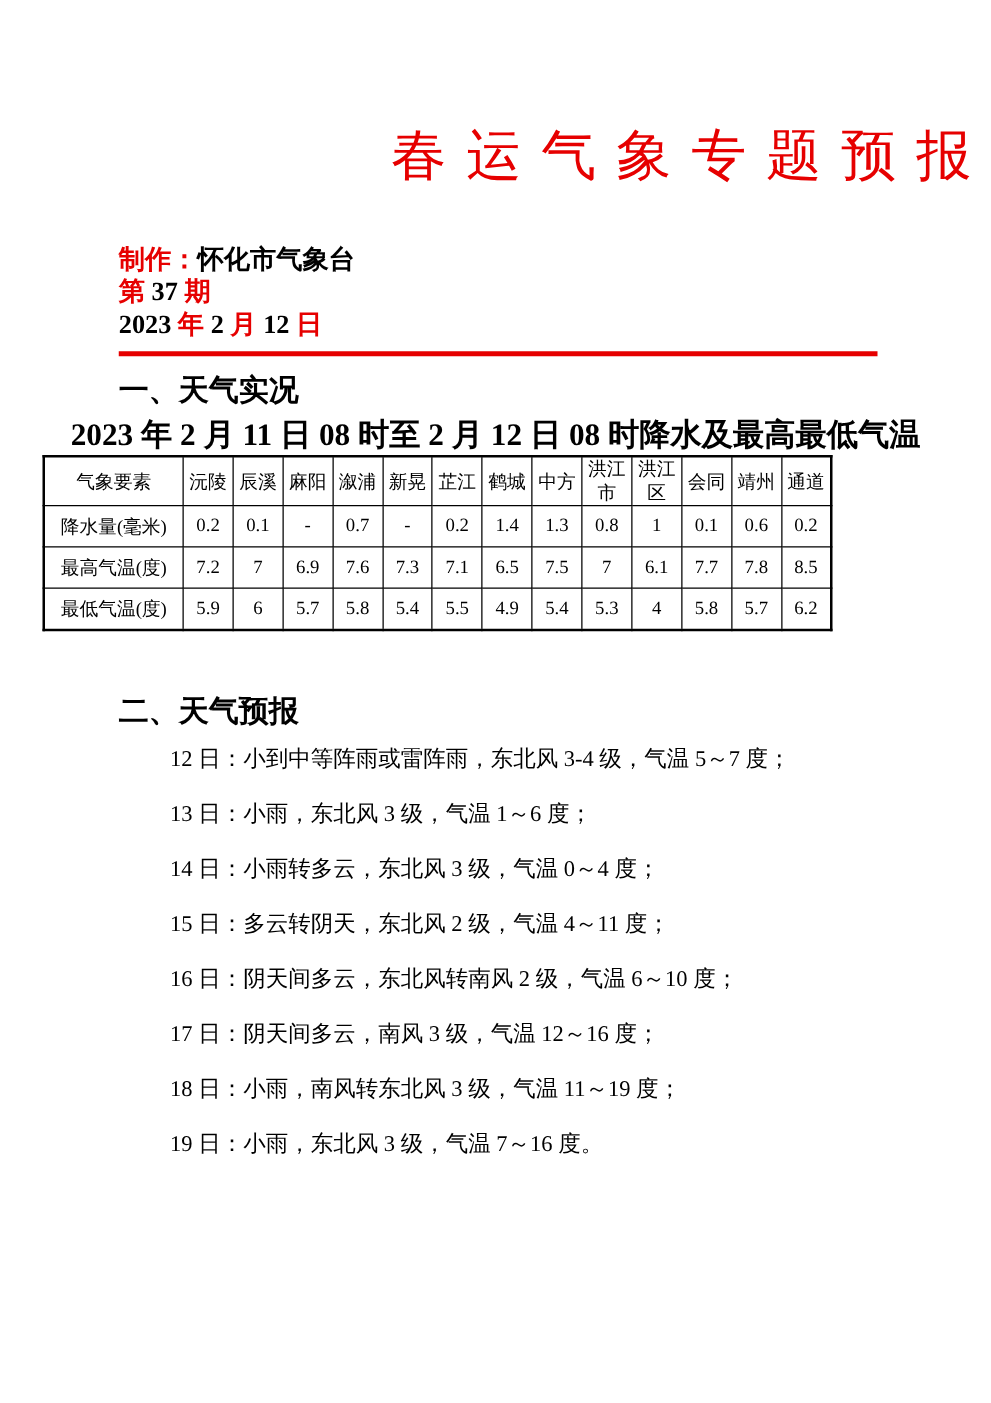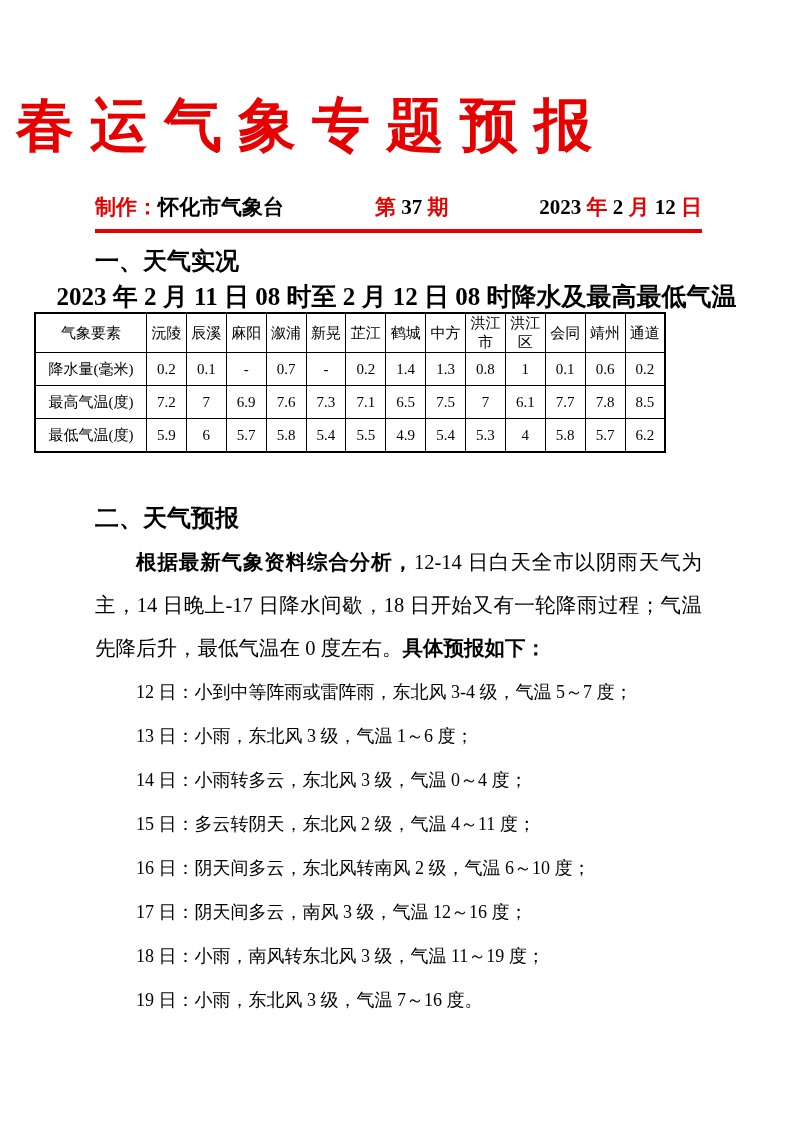--- a/index.html
+++ b/index.html
@@ -3,29 +3,29 @@
 <meta charset="utf-8">
 <style>
   html,body{margin:0;padding:0;background:#888;}
   .page{
     width:793px;height:1122px;margin:0 auto;background:#ffffff;
     position:relative;overflow:hidden;color:#000;
     font-family:"Liberation Serif","DejaVu Serif",serif;
   }
   
   .doc-title{
-    margin:76px 0 0 0;text-align:left;
-    color:#e60000;font-size:58px;font-weight:bold;
+    margin:76px 0 0 0;text-align:right;
+    color:#e60000;font-size:44px;font-weight:normal;
     letter-spacing:16px;text-indent:16px;line-height:98px;
     font-family:"DejaVu Serif","Liberation Serif",serif;
   }
   .meta-row{
     display:flex;justify-content:space-between;align-items:baseline;
     margin:20px 91px 0 95px;
-    font-size:21px;font-weight:bold;line-height:26px;white-space:nowrap;
+    font-size:21px;font-weight:bold;line-height:26px;white-space:nowrap;flex-direction:column;
   }
   .meta-row .red{color:#e60000;}
   .red-rule{height:4px;background:#e60000;margin:9px 91px 0 95px;}
   
   .sec-heading{
     margin:13px 0 0 95px;font-size:24px;font-weight:bold;line-height:30px;
   }
   .sec-heading-2{margin-top:50px;}
   
   .table-title{
@@ -143,21 +143,20 @@
         <td>4</td>
         <td>5.8</td>
         <td>5.7</td>
         <td>6.2</td>
       </tr>
     </tbody>
   </table>
 
   <div class="sec-heading sec-heading-2">二、天气预报</div>
 
-  <p class="intro"><b>根据最新气象资料综合分析，</b><span>12-14 日白天全市以阴雨天气为主，14 日晚上-17 日降水间歇，18 日开始又有一轮降雨过程；气温先降后升，最低气温在 0 度左右。</span><b>具体预报如下：</b></p>
 
   <p class="daily-item">12 日：小到中等阵雨或雷阵雨，东北风 3-4 级，气温 5～7 度；</p>
   <p class="daily-item">13 日：小雨，东北风 3 级，气温 1～6 度；</p>
   <p class="daily-item">14 日：小雨转多云，东北风 3 级，气温 0～4 度；</p>
   <p class="daily-item">15 日：多云转阴天，东北风 2 级，气温 4～11 度；</p>
   <p class="daily-item">16 日：阴天间多云，东北风转南风 2 级，气温 6～10 度；</p>
   <p class="daily-item">17 日：阴天间多云，南风 3 级，气温 12～16 度；</p>
   <p class="daily-item">18 日：小雨，南风转东北风 3 级，气温 11～19 度；</p>
   <p class="daily-item">19 日：小雨，东北风 3 级，气温 7～16 度。</p>
 

